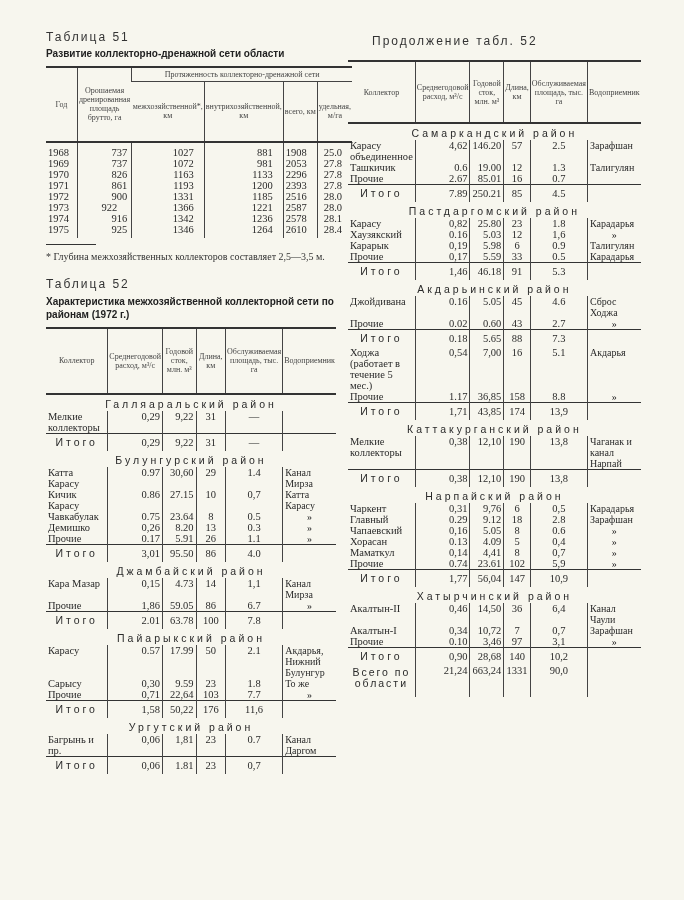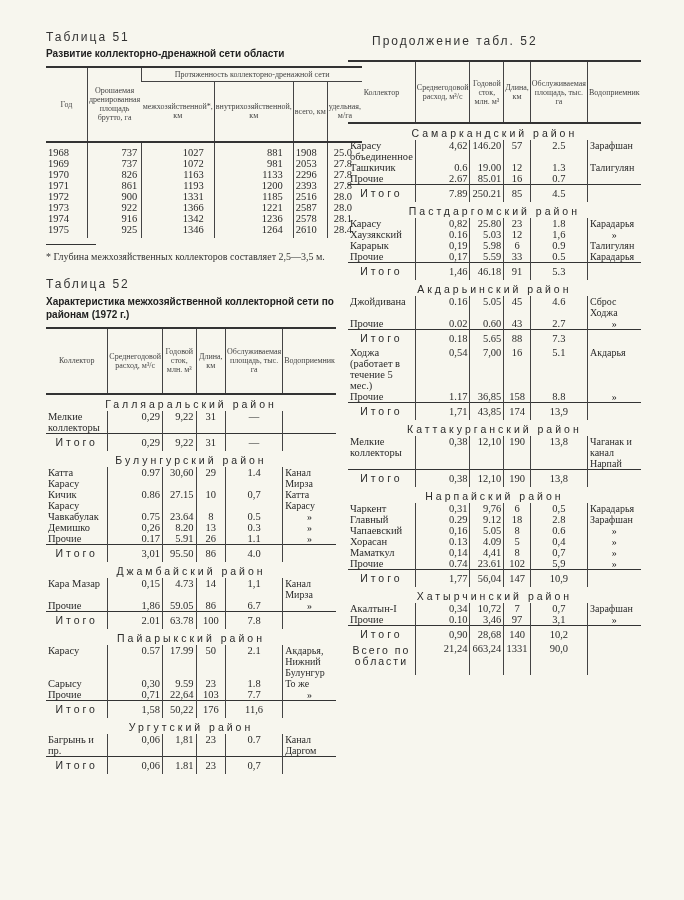--- a/index.html
+++ b/index.html
@@ -49,21 +49,21 @@
     <tbody id="t51-body">
         <tr>
           <td class="" style="padding-right: 4px; padding-top: 4px;">1968</td>
           <td class="num" style="padding-right: 4px; padding-top: 4px;">737</td>
           <td class="num" style="padding-right: 10px; padding-top: 4px;">1027</td>
           <td class="num" style="padding-right: 10px; padding-top: 4px; margin-top: 48px;">881</td>
           <td class="num" style="padding-right: 10px; padding-top: 4px;">1908</td>
           <td class="num" style="padding-right: 10px; padding-top: 4px;">25.0</td>
         </tr>
         <tr>
-          <td class="" style="padding-right: 18px;">1969</td>
+          <td class="" style="padding-right: 8px;">1969</td>
           <td class="num" style="padding-right: 4px;">737</td>
           <td class="num" style="padding-right: 10px;">1072</td>
           <td class="num" style="padding-right: 10px;">981</td>
           <td class="num" style="padding-right: 10px;">2053</td>
           <td class="num" style="padding-right: 10px;">27.8</td>
         </tr>
         <tr>
           <td class="" style="padding-right: 4px;">1970</td>
           <td class="num" style="padding-right: 4px;">826</td>
           <td class="num" style="padding-right: 10px;">1163</td>
@@ -82,21 +82,21 @@
         <tr>
           <td class="" style="padding-right: 4px;">1972</td>
           <td class="num" style="padding-right: 4px;">900</td>
           <td class="num" style="padding-right: 10px;">1331</td>
           <td class="num" style="padding-right: 10px;">1185</td>
           <td class="num" style="padding-right: 10px;">2516</td>
           <td class="num" style="padding-right: 10px;">28.0</td>
         </tr>
         <tr>
           <td class="" style="padding-right: 4px;">1973</td>
-          <td class="num" style="padding-right: 4px;">922</td>
+          <td class="num" style="padding-right: 14px;">922</td>
           <td class="num" style="padding-right: 10px;">1366</td>
           <td class="num" style="padding-right: 10px;">1221</td>
           <td class="num" style="padding-right: 10px;">2587</td>
           <td class="num" style="padding-right: 10px;">28.0</td>
         </tr>
         <tr>
           <td class="" style="padding-right: 4px;">1974</td>
           <td class="num" style="padding-right: 4px;">916</td>
           <td class="num" style="padding-right: 10px;">1342</td>
           <td class="num" style="padding-right: 10px;">1236</td>
@@ -504,20 +504,28 @@
           <td class="num">1,77</td>
           <td class="num">56,04</td>
           <td class="ctr">147</td>
           <td class="ctr">10,9</td>
           <td></td>
         </tr>
         <tr class="dist">
           <td colspan="6">Хатырчинский район</td>
         </tr>
         <tr>
+          <td class="">Акалтын-II</td>
+          <td class="num">0,46</td>
+          <td class="num">14,50</td>
+          <td class="ctr">36</td>
+          <td class="ctr">6,4</td>
+          <td class="recv">Канал Чаули</td>
+        </tr>
+        <tr>
           <td class="">Акалтын-I</td>
           <td class="num">0,34</td>
           <td class="num">10,72</td>
           <td class="ctr">7</td>
           <td class="ctr">0,7</td>
           <td class="recv">Зарафшан</td>
         </tr>
         <tr>
           <td class="">Прочие</td>
           <td class="num">0.10</td>

